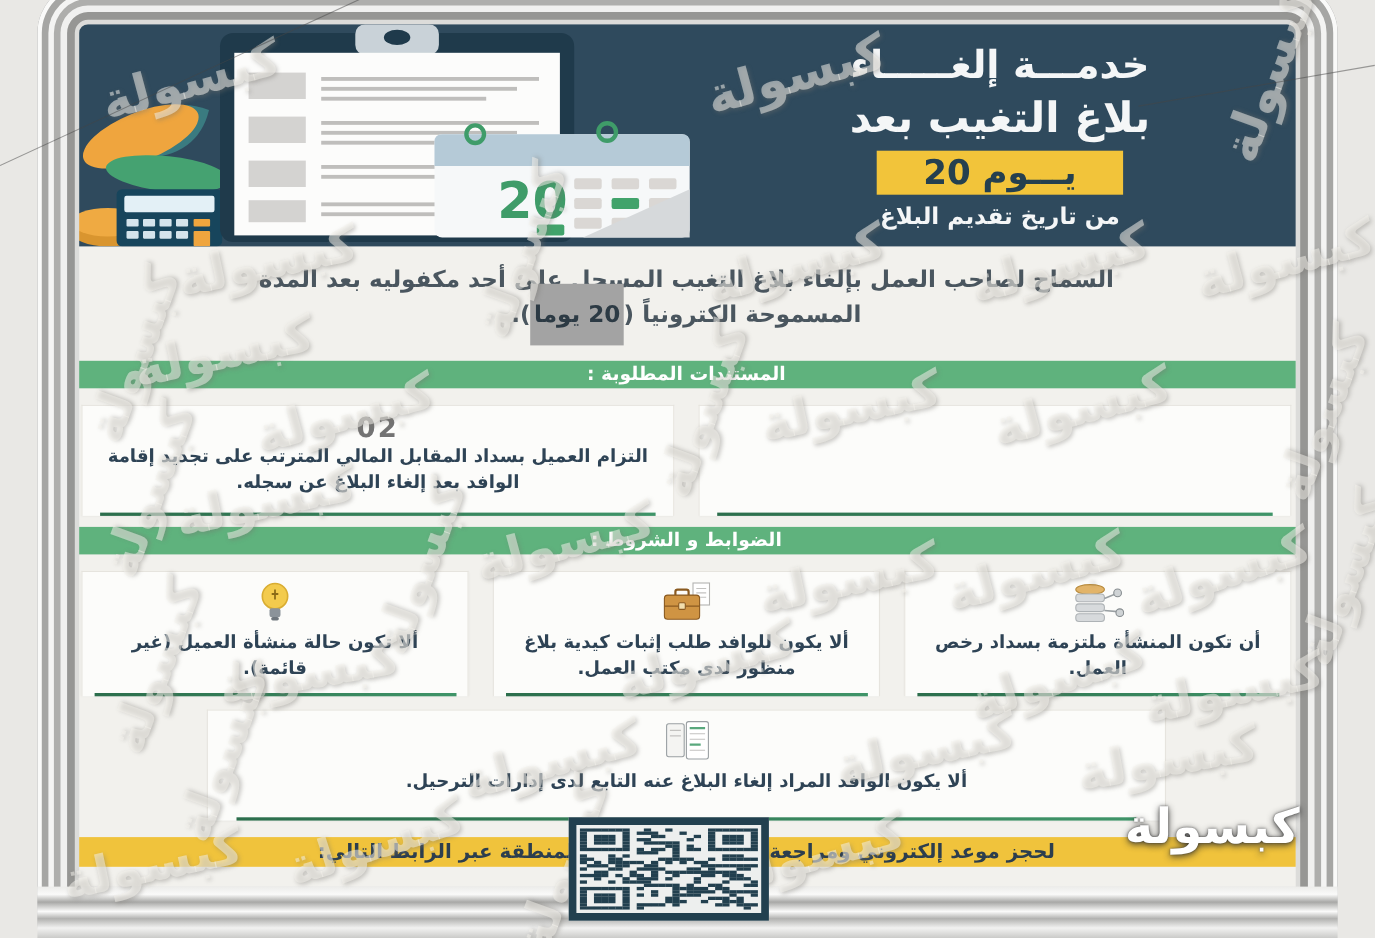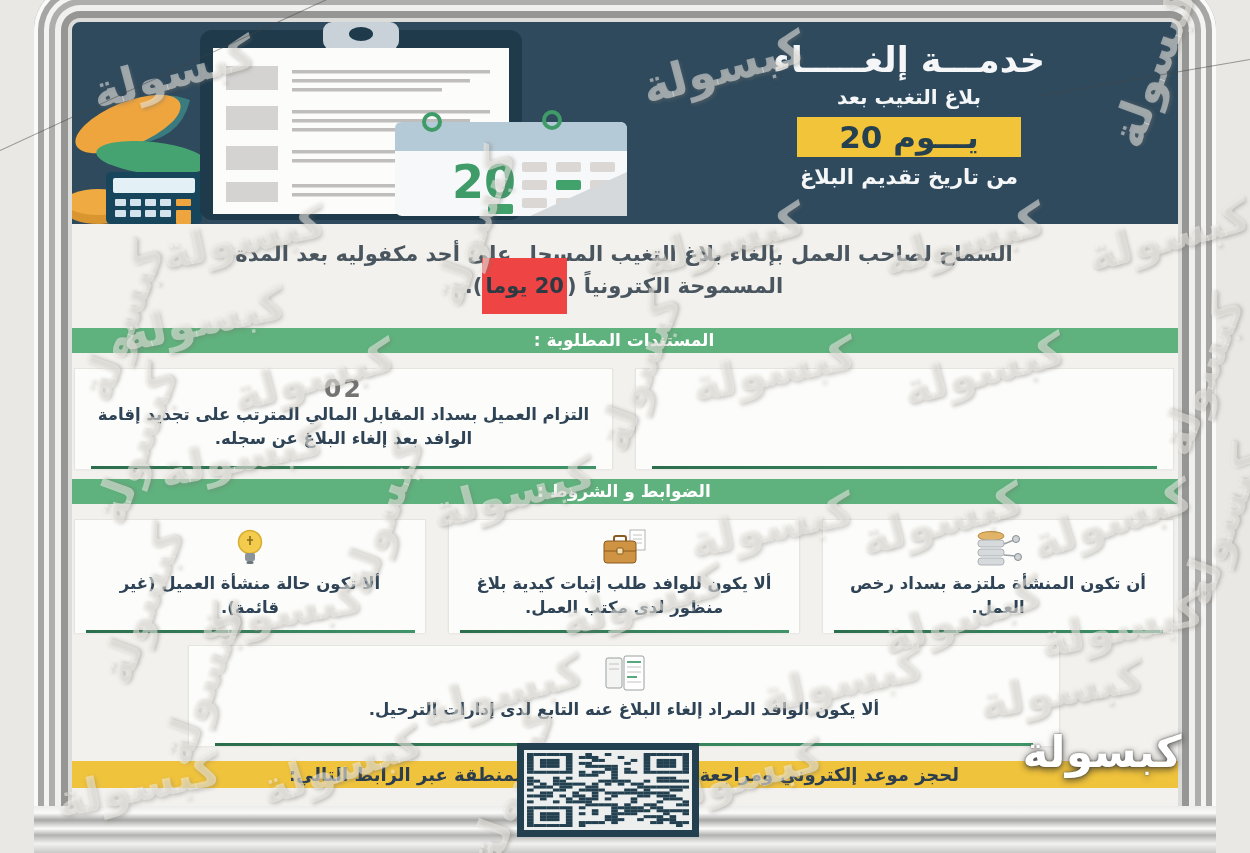--- a/index.html
+++ b/index.html
@@ -7,27 +7,27 @@
   .stage{position:relative;width:1250px;height:853px;background:#e9e8e5;overflow:hidden;margin:0 auto;}
 
   
   .page{position:absolute;left:70px;top:22px;width:1108px;height:784px;background:#f2f1ed;z-index:1;}
 
   
   .hero{position:relative;height:202px;background:#2f4a5d;overflow:hidden;}
   .hero-illustration{position:absolute;left:0;top:0;}
   .hero-title{position:absolute;top:8px;right:26px;width:486px;display:flex;flex-direction:column;align-items:center;gap:5px;color:#f4f6f7;}
   .t1{font-size:35px;font-weight:bold;margin-top:10px;}
-  .t2{font-size:20px;font-weight:bold;}
+  .t2{font-size:38px;font-weight:bold;}
   .duration-badge{background:#f2c43a;color:#25404f;font-size:31px;font-weight:bold;padding:2px 42px;margin:3px 0;}
   .t4{font-size:21px;font-weight:bold;text-align:right;}
 
   
   .intro{margin:15px 60px 26px;text-align:center;color:#4a565f;font-size:21px;font-weight:bold;line-height:1.5;}
-  .intro mark{background:#ef4444;color:#2c3a44;padding:16px 3px;font-weight:bold;}
+  .intro mark{background:#a3a3a3;color:#2c3a44;padding:16px 3px;font-weight:bold;}
 
   
   .banner{height:25px;line-height:25px;text-align:center;font-size:17px;font-weight:bold;}
   .banner.green{background:#5fb27d;color:#ffffff;margin-top:10px;}
   .banner.yellow{background:#f0c33c;color:#2c3e4e;margin-top:15px;font-size:18px;height:27px;line-height:27px;}
 
   
   .row{display:flex;gap:22px;padding:0 4px;margin-top:15px;align-items:stretch;}
   .row.inset{padding:0 118px;gap:56px;margin-top:12px;}
   .card{flex:1;background:#fcfcfa;border:1px solid #e6e4de;border-bottom:none;position:relative;text-align:center;padding:5px 16px 13px;box-shadow:0 1px 2px rgba(0,0,0,.05);min-height:82px;}

